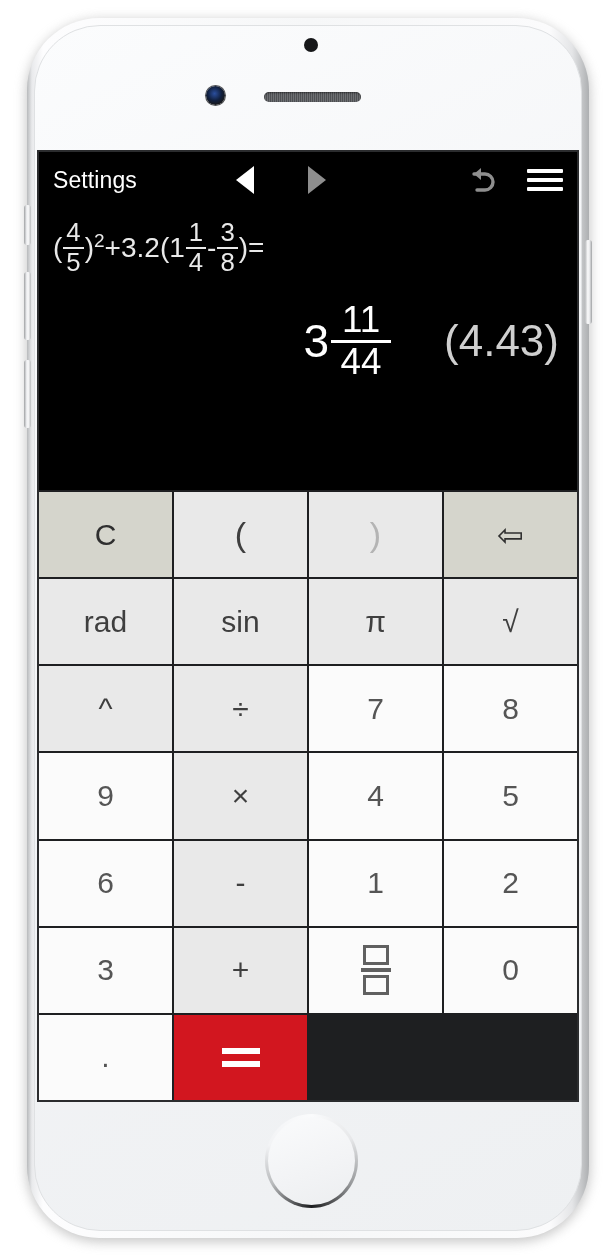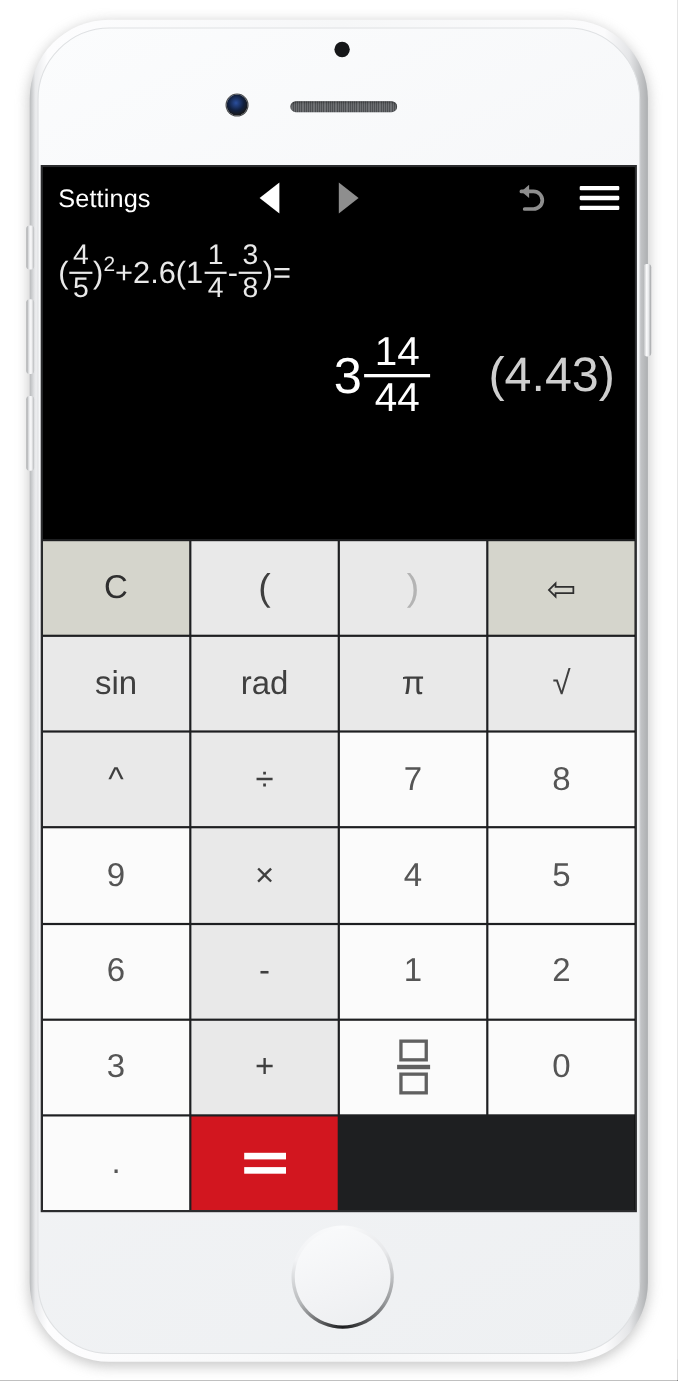--- a/index.html
+++ b/index.html
@@ -351,21 +351,21 @@
       <div class="expression">
         <span>(</span>
         <span class="frac">
           <span class="num">4</span>
           <span class="bar"></span>
           <span class="den">5</span>
         </span>
         <span>)</span>
         <span class="sup">2</span>
         <span> + </span>
-        <span>2.6</span>
+        <span>3.2</span>
         <span>(</span>
         <span>1</span>
         <span class="frac">
           <span class="num">1</span>
           <span class="bar"></span>
           <span class="den">4</span>
         </span>
         <span> - </span>
         <span class="frac">
           <span class="num">3</span>
@@ -373,21 +373,21 @@
           <span class="den">8</span>
         </span>
         <span>)</span>
         <span> =</span>
       </div>
 
       <div class="result-row">
         <div class="result-mixed">
           <span class="whole">3</span>
           <span class="frac">
-            <span class="num">14</span>
+            <span class="num">11</span>
             <span class="bar"></span>
             <span class="den">44</span>
           </span>
         </div>
         <div class="result-decimal">(4.43)</div>
       </div>
     </div>
 
     <div class="keypad" id="keypad">
         <div class="key util">
@@ -396,24 +396,24 @@
         <div class="key fn">
           <span class="paren">(</span>
         </div>
         <div class="key fn dim">
           <span class="paren">)</span>
         </div>
         <div class="key util">
           <span style="font-size: 32px;">⇦</span>
         </div>
         <div class="key fn">
+          <span>rad</span>
+        </div>
+        <div class="key fn">
           <span>sin</span>
-        </div>
-        <div class="key fn">
-          <span>rad</span>
         </div>
         <div class="key fn">
           <span>π</span>
         </div>
         <div class="key fn">
           <span>√</span>
         </div>
         <div class="key fn">
           <span>^</span>
         </div>

